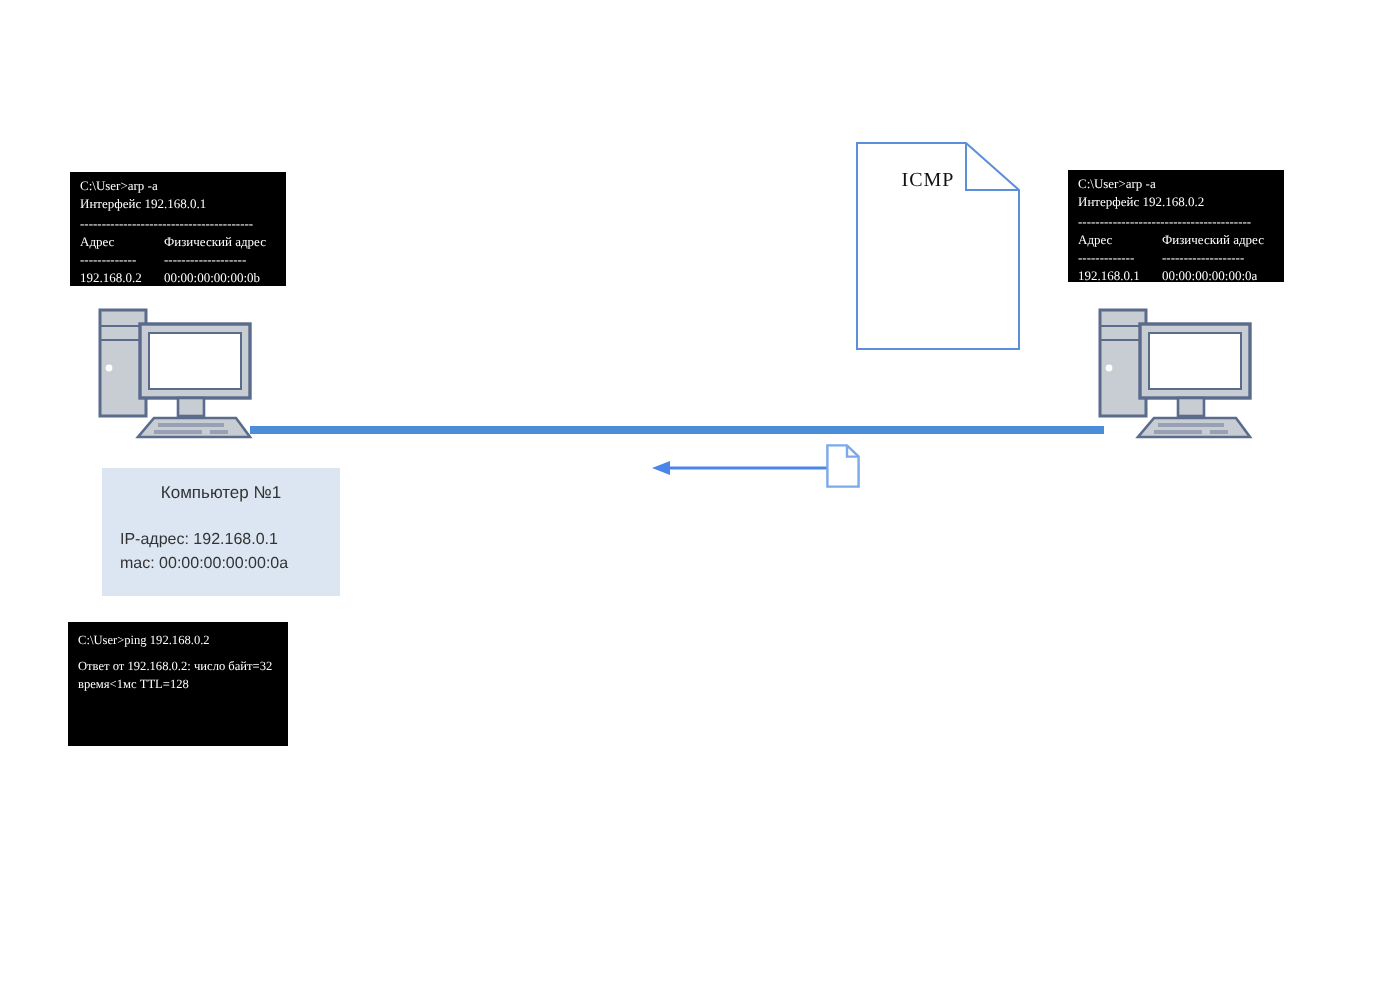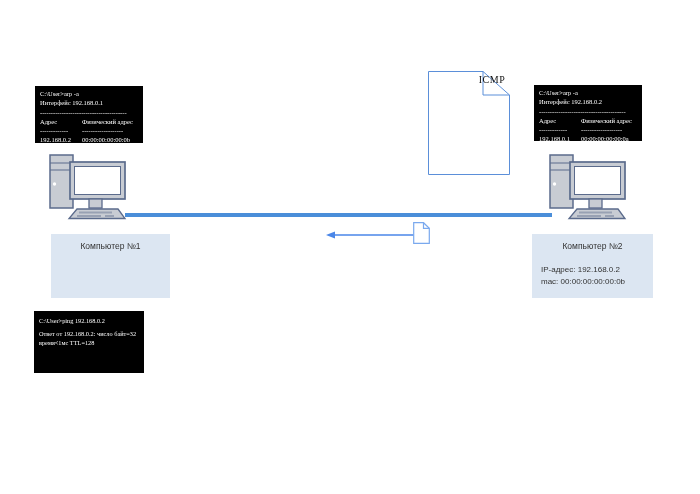--- a/index.html
+++ b/index.html
@@ -13,22 +13,22 @@
     font-family:"Liberation Serif",serif;font-size:6.5px;line-height:9.3px;
     padding:3px 5px;box-sizing:border-box;
   }
   .trow{white-space:nowrap;}
   .tc1{display:inline-block;width:42px;}
   
   .note{position:absolute;left:428px;top:71px;width:82px;height:104px;}
   .note svg{position:absolute;left:0;top:0;}
   .note-text{position:absolute;left:0;top:0;width:100%;height:100%;}
   .note-title{
-    display:block;text-align:center;width:72px;margin-top:3px;
-    font-size:10px;color:#111;letter-spacing:0.5px;padding-left:28px;
+    display:block;text-align:center;width:72px;margin-top:14px;
+    font-size:10px;color:#111;letter-spacing:0.5px;
   }
   .note-line{
     display:block;padding-left:5px;font-size:7.5px;line-height:10.6px;color:#111;
   }
   .note-lines{position:absolute;top:15px;left:0;right:0;}
   
   .computer{position:absolute;width:78px;height:66px;}
   
   .link-line{position:absolute;left:125px;top:213px;width:427px;height:4px;background:#4a8ed9;}
   
@@ -135,29 +135,26 @@
 
   <div class="packet-doc">
     <svg width="17" height="22" viewBox="0 0 17 22">
       <polygon points="0.7,0.7 10.5,0.7 16.3,6.3 16.3,21.3 0.7,21.3" fill="#ffffff" stroke="#7aa9ee" stroke-width="1.2"></polygon>
       <polyline points="10.5,0.7 10.5,6.3 16.3,6.3" fill="none" stroke="#7aa9ee" stroke-width="1.2"></polyline>
     </svg>
   </div>
 
   <div class="label-box" style="left:35px;top:234px;width:119px;height:64px;margin-left:16px;">
     <span class="label-title">Компьютер №1</span>
+    <div class="label-lines">
+      <div>IP-адрес: 192.168.0.1</div>
+      <div>mac: 00:00:00:00:00:0a</div>
+    </div>
   </div>
 
-  <div class="label-box" style="left:532px;top:234px;width:121px;height:64px;">
-    <span class="label-title">Компьютер №2</span>
-    <div class="label-lines">
-      <div>IP-адрес: 192.168.0.2</div>
-      <div>mac: 00:00:00:00:00:0b</div>
-    </div>
-  </div>
 
   <div class="terminal" style="left:34px;top:311px;width:110px;height:62px;font-size:6.3px;line-height:9.5px;padding-top:5px;">
     <div class="trow">C:\User&gt;ping 192.168.0.2</div>
     <div class="trow" style="margin-top:3px;">Ответ от 192.168.0.2: число байт=32</div>
     <div class="trow">время&lt;1мс TTL=128</div>
   </div>
 
   <div class="caption">
   </div>
 

